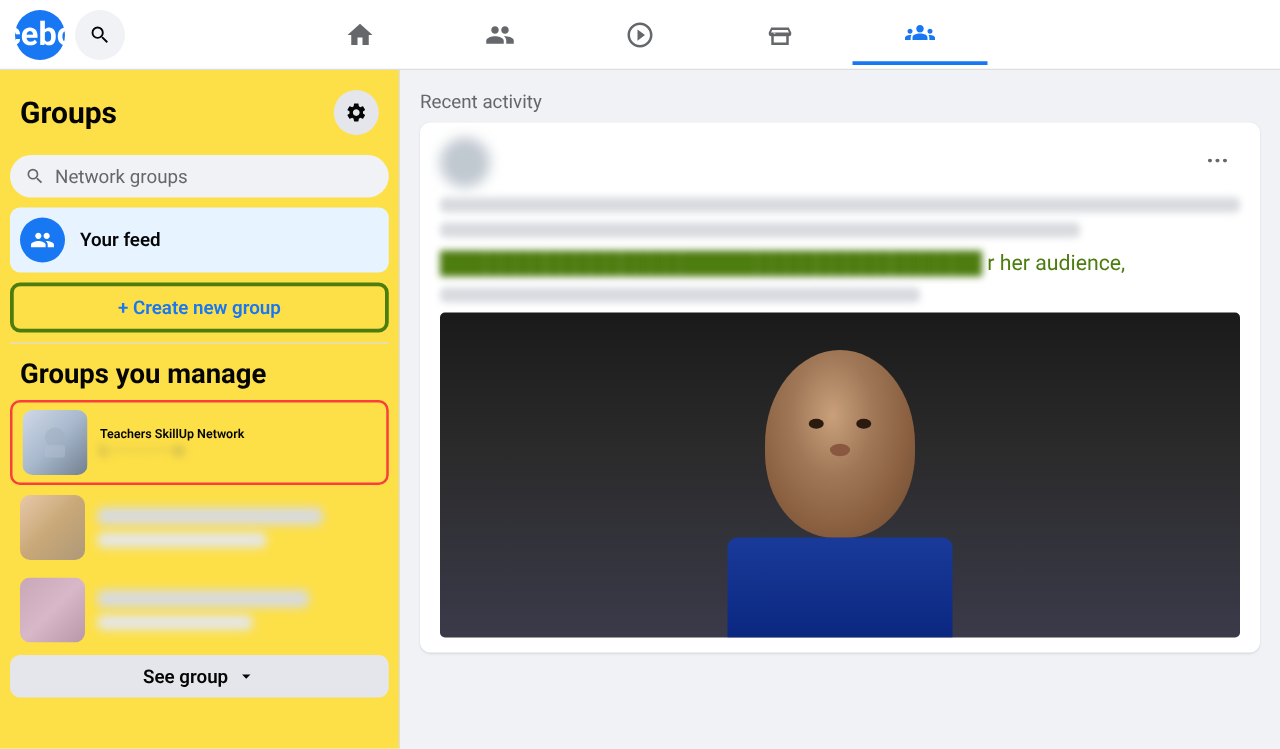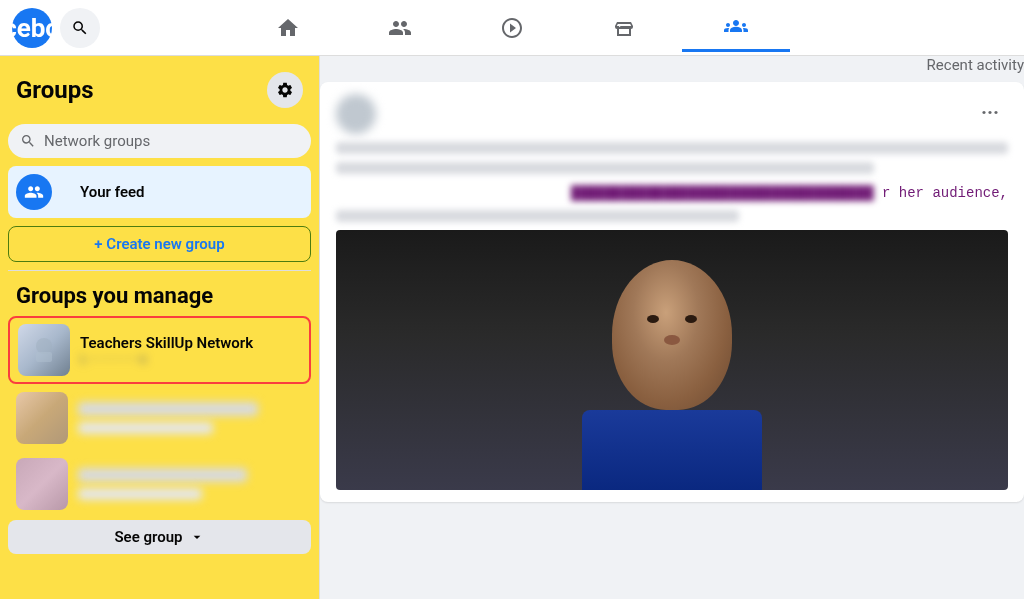--- a/index.html
+++ b/index.html
@@ -151,21 +151,21 @@
       flex-shrink: 0;
     }
     .search-bar-text {
       font-size: 15px;
       color: #65676b;
     }
 
     .nav-item {
       display: flex;
       align-items: center;
-      gap: 28px;
+      gap: 12px;
       padding: 8px 8px;
       border-radius: 8px;
       cursor: pointer;
       margin-bottom: 2px;
     }
     .nav-item.active {
       background: #e7f3ff;
     }
     .nav-item-icon {
       width: 36px;
@@ -195,21 +195,21 @@
       font-weight: 600;
       color: #050505;
     }
 
     .create-group-btn {
       display: flex;
       align-items: center;
       justify-content: center;
       gap: 6px;
       padding: 8px;
-      border: 1px solid #4d7c0f;
+      border: 3px solid #4d7c0f;
       border-radius: 8px;
       cursor: pointer;
       margin: 8px 0;
       color: #1877f2;
       font-size: 15px;
       font-weight: 600;
     }
 
     .divider {
       height: 1px;
@@ -259,21 +259,21 @@
     .group-thumb-inner.group2 {
       background: linear-gradient(135deg, #e8c8a8 0%, #c8a878 50%, #b09878 100%);
     }
     .group-thumb-inner.group3 {
       background: linear-gradient(135deg, #c8a8b8 0%, #d8b8c8 50%, #b898a8 100%);
     }
     .group-info {
       flex: 1;
     }
     .group-name {
-      font-size: 15px;
+      font-size: 10px;
       font-weight: 600;
       color: #050505;
     }
     .group-sub {
       font-size: 13px;
       color: #65676b;
     }
     
     .blurred {
       filter: blur(4px);
@@ -292,22 +292,22 @@
       margin-top: 4px;
       font-size: 15px;
       font-weight: 600;
       color: #050505;
     }
 
     
     .content-area {
       flex: 1;
       overflow-y: auto;
+      padding: 16px;
       background: #f0f2f5;
-      text-align: right;
     }
 
     .recent-activity-label {
       font-size: 15px;
       color: #65676b;
       margin-bottom: 8px;
     }
 
     .post-card {
       background: #fff;
@@ -371,25 +371,24 @@
       background: #d8dadf;
       border-radius: 4px;
       margin-bottom: 8px;
       filter: blur(3px);
     }
     .post-text-line.w100 { width: 100%; }
     .post-text-line.w80 { width: 80%; }
     .post-text-line.w60 { width: 60%; }
 
     .post-text-partial {
-      font-size: 14px;
-      color: #701a75;
+      font-size: 17px;
+      color: #4d7c0f;
       line-height: 1.4;
       margin-bottom: 6px;
-      font-family: Liberation Mono, monospace;
     }
 
     .post-image {
       width: 100%;
       height: 260px;
       background: linear-gradient(180deg, #1a1a1a 0%, #2a2a2a 40%, #3a3a4a 100%);
       border-radius: 4px;
       overflow: hidden;
       position: relative;
       display: flex;

